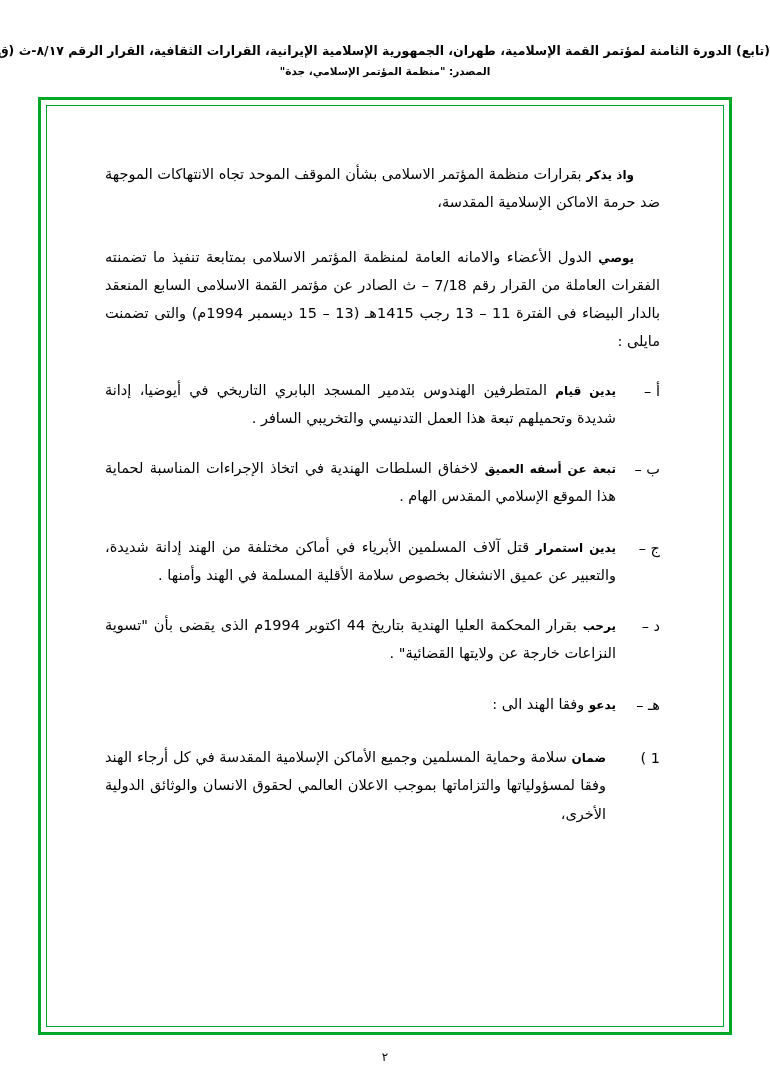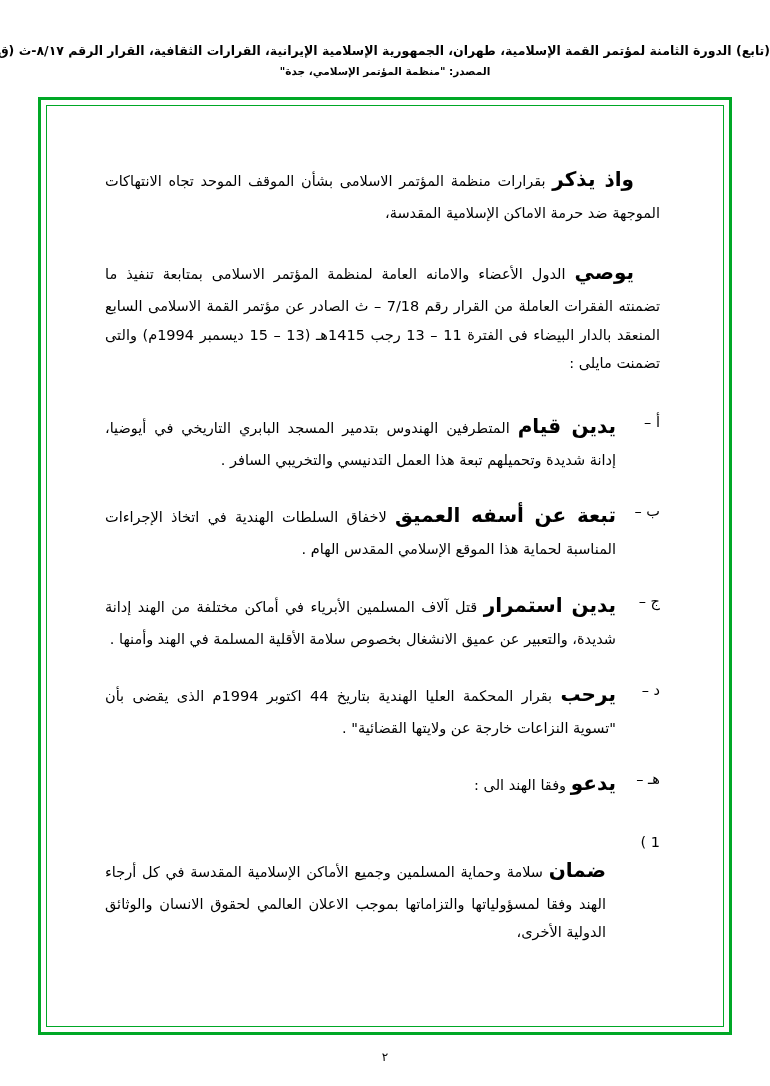--- a/index.html
+++ b/index.html
@@ -71,37 +71,37 @@
     direction: rtl;
     text-align: justify;
     font-size: 14.5px;
     line-height: 1.95;
   }
   .para {
     margin-bottom: 20px;
   }
   .lead {
     font-weight: bold;
-    font-size: 20px;
+    font-size: 12px;
     letter-spacing: 1px;
   }
   .p-indent {
     text-indent: 26px;
   }
   
   .para-1 { margin-bottom: 26px; }
   .para-2 { margin-bottom: 26px; }
   .ordinal {
     font-weight: bold;
     font-size: 15px;
     text-align: center;
     margin: 4px 0 22px 0;
     padding-left: 80px;
   }
-  .para-3 { margin-bottom: 30px; }
+  .para-3 { margin-bottom: 20px; }
 
   
   .item {
     display: flex;
     flex-direction: row;
     margin-bottom: 22px;
     align-items: flex-start;
   }
   .item-marker {
     flex: 0 0 44px;
@@ -123,21 +123,20 @@
   .sub-marker {
     flex: 0 0 54px;
     text-align: right;
     font-size: 14.5px;
     padding-top: 1px;
     white-space: nowrap;
   }
   .sub-body {
     flex: 1 1 auto;
     text-align: justify;
-    margin-top: 24px;
   }
   .e-item {
     margin-bottom: 24px;
   }
   
   .footer {
     position: absolute;
     bottom: 22px;
     right: 0;
     left: 0;

